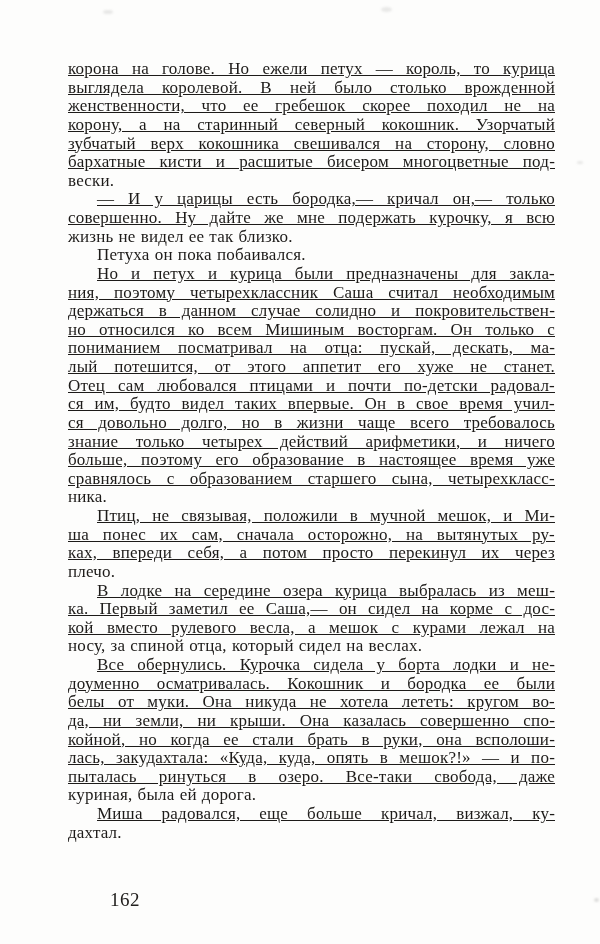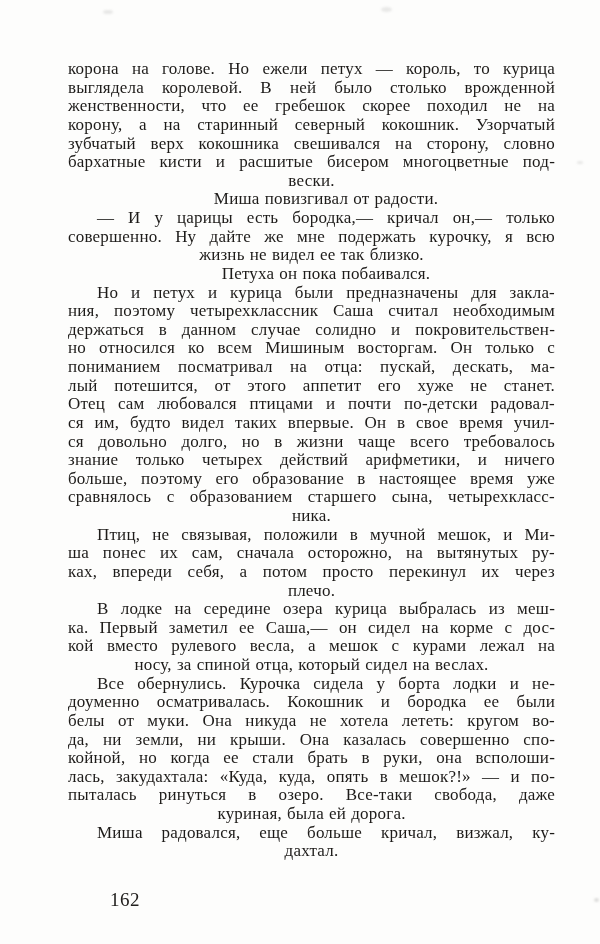--- a/index.html
+++ b/index.html
@@ -22,25 +22,25 @@
     top: 60px;
     width: 487px;
     font-size: 17px;
     line-height: 18.64px;
     letter-spacing: 0.012em;
     word-spacing: 0.04em;
   }
   .line {
     height: 18.64px;
     overflow: visible;
-    text-align: center;
   }
   .line.j {
     text-align: justify;
     text-align-last: justify;
+    text-decoration: underline;
   }
   .line.i {
     text-indent: 29px;
   }
   .pagenum {
     position: absolute;
     left: 110px;
     top: 889px;
     font-size: 19px;
     letter-spacing: 0.5px;
@@ -68,21 +68,20 @@
   <div class="sp sp4"></div>
 
   <div class="textblock">
       <div class="line j">корона на голове. Но ежели петух — король, то курица</div>
       <div class="line j">выглядела королевой. В ней было столько врожденной</div>
       <div class="line j">женственности, что ее гребешок скорее походил не на</div>
       <div class="line j">корону, а на старинный северный кокошник. Узорчатый</div>
       <div class="line j">зубчатый верх кокошника свешивался на сторону, словно</div>
       <div class="line j">бархатные кисти и расшитые бисером многоцветные под-</div>
       <div class="line">вески.</div>
-      <div class="line i">Миша повизгивал от радости.</div>
       <div class="line j i">— И у царицы есть бородка,— кричал он,— только</div>
       <div class="line j">совершенно. Ну дайте же мне подержать курочку, я всю</div>
       <div class="line">жизнь не видел ее так близко.</div>
       <div class="line i">Петуха он пока побаивался.</div>
       <div class="line j i">Но и петух и курица были предназначены для закла-</div>
       <div class="line j">ния, поэтому четырехклассник Саша считал необходимым</div>
       <div class="line j">держаться в данном случае солидно и покровительствен-</div>
       <div class="line j">но относился ко всем Мишиным восторгам. Он только с</div>
       <div class="line j">пониманием посматривал на отца: пускай, дескать, ма-</div>
       <div class="line j">лый потешится, от этого аппетит его хуже не станет.</div>

